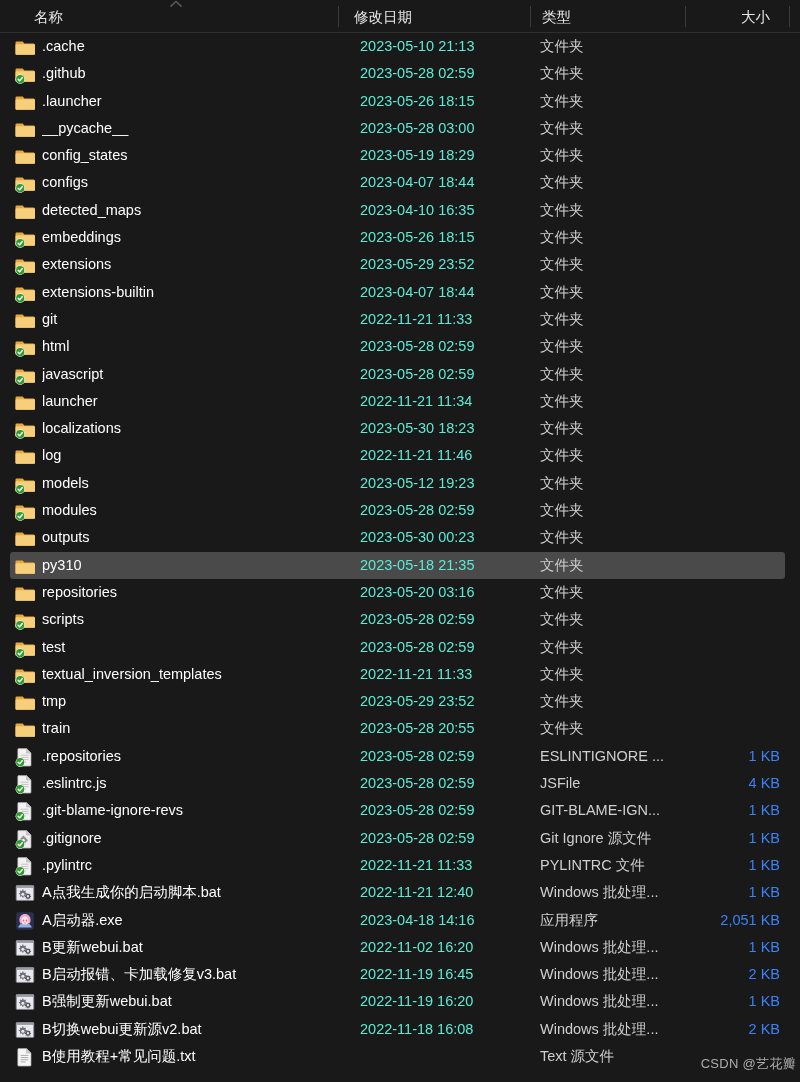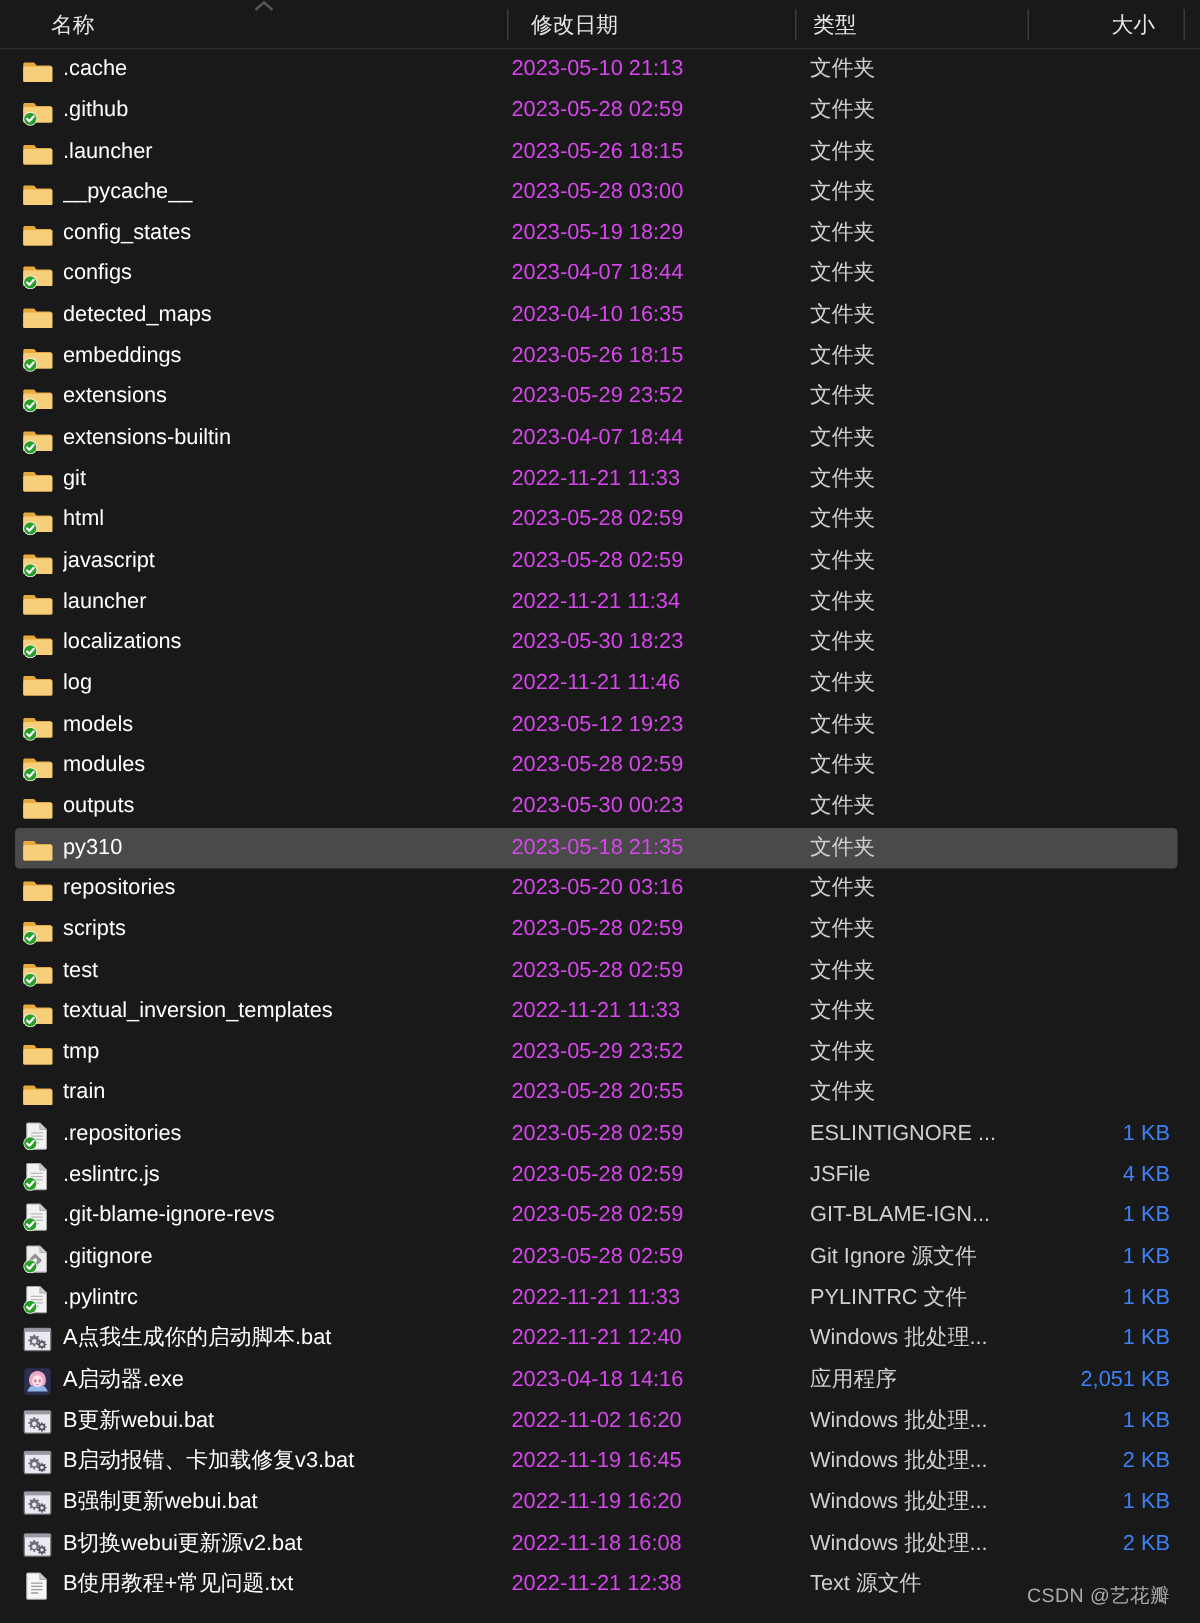--- a/index.html
+++ b/index.html
@@ -99,23 +99,23 @@
     white-space: nowrap;
     overflow: hidden;
     text-overflow: clip;
   }
   .c-name {
     left: 42px;
     width: 292px;
     color: #ffffff;
   }
   .c-date {
-    left: 341px;
+    left: 360px;
     width: 180px;
-    color: #d946ef;
+    color: #5eead4;
   }
   .c-type {
     left: 540px;
     width: 140px;
     color: #cfcfcf;
   }
   .c-size {
     left: 640px;
     width: 140px;
     text-align: right;
@@ -128,21 +128,21 @@
     left: 15px;
     top: 4px;
     width: 20px;
     height: 20px;
     display: block;
   }
 
   
   .watermark {
     position: absolute;
-    right: 20px;
+    right: 4px;
     bottom: 9px;
     font-size: 13px;
     color: #b9b9b9;
     letter-spacing: 0.3px;
     white-space: nowrap;
     opacity: 0.92;
     text-align: right;
   }
   .watermark .wm-cn {
     position: relative;
@@ -719,21 +719,20 @@
           <path d="M3.6 1.6 h8.0 l4.4 4.4 v12.3 a0.8 0.8 0 0 1 -0.8 0.8 h-11.6 a0.8 0.8 0 0 1 -0.8 -0.8 v-15.9 a0.8 0.8 0 0 1 0.8 -0.8 z" fill="#f6f6f6" stroke="#a9a9a9" stroke-width="0.7"></path>
           <path d="M11.6 1.6 v4.4 h4.4 z" fill="#cfcfcf" stroke="#a9a9a9" stroke-width="0.6"></path>
           <g stroke="#9d9d9d" stroke-width="0.85">
             <path d="M5.7 8.4 h7.6"></path>
             <path d="M5.7 10.6 h7.6"></path>
             <path d="M5.7 12.8 h7.6"></path>
             <path d="M5.7 15.0 h4.8"></path>
           </g>
         </svg>
         <div class="cell c-name">B使用教程+常见问题.txt</div>
-        <div class="cell c-date">2022-11-21 12:38</div>
         <div class="cell c-type">Text 源文件</div>
         <div class="cell c-size"></div>
       </div>
     </div>
 
   <div class="watermark">
     <span>CSDN @</span><span class="wm-cn">艺花瓣</span>
   </div>
 
 </div>

